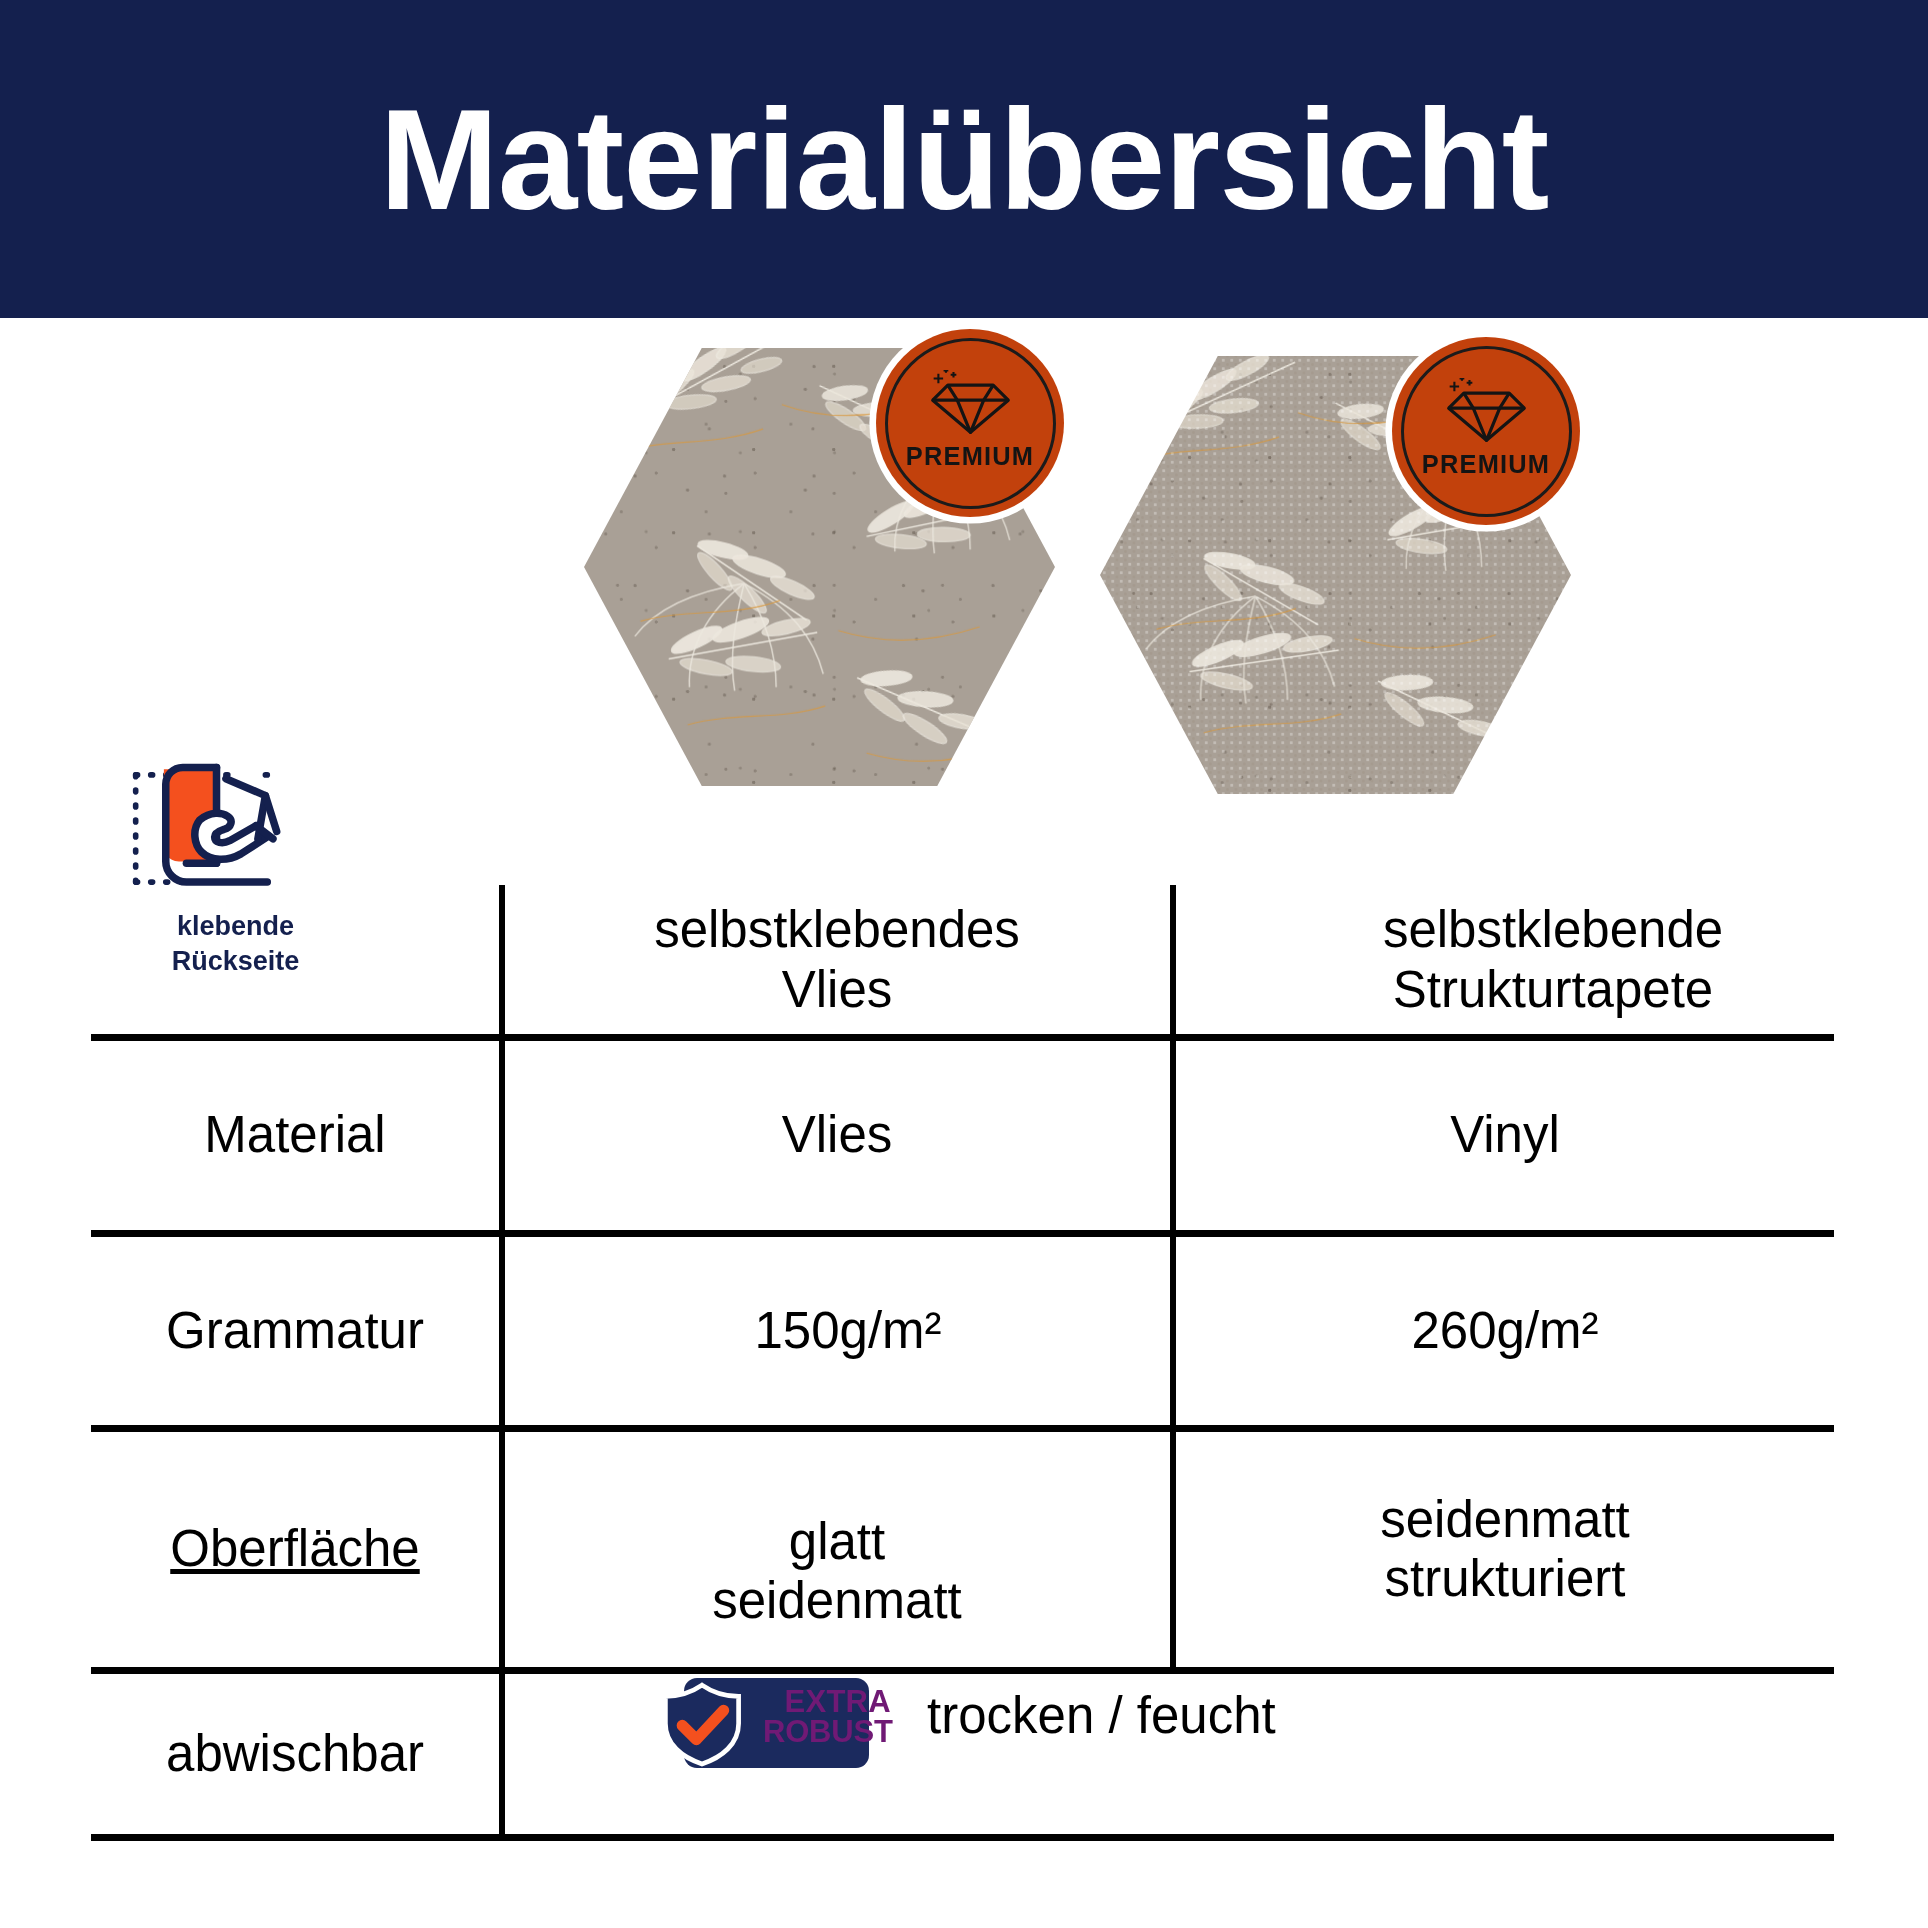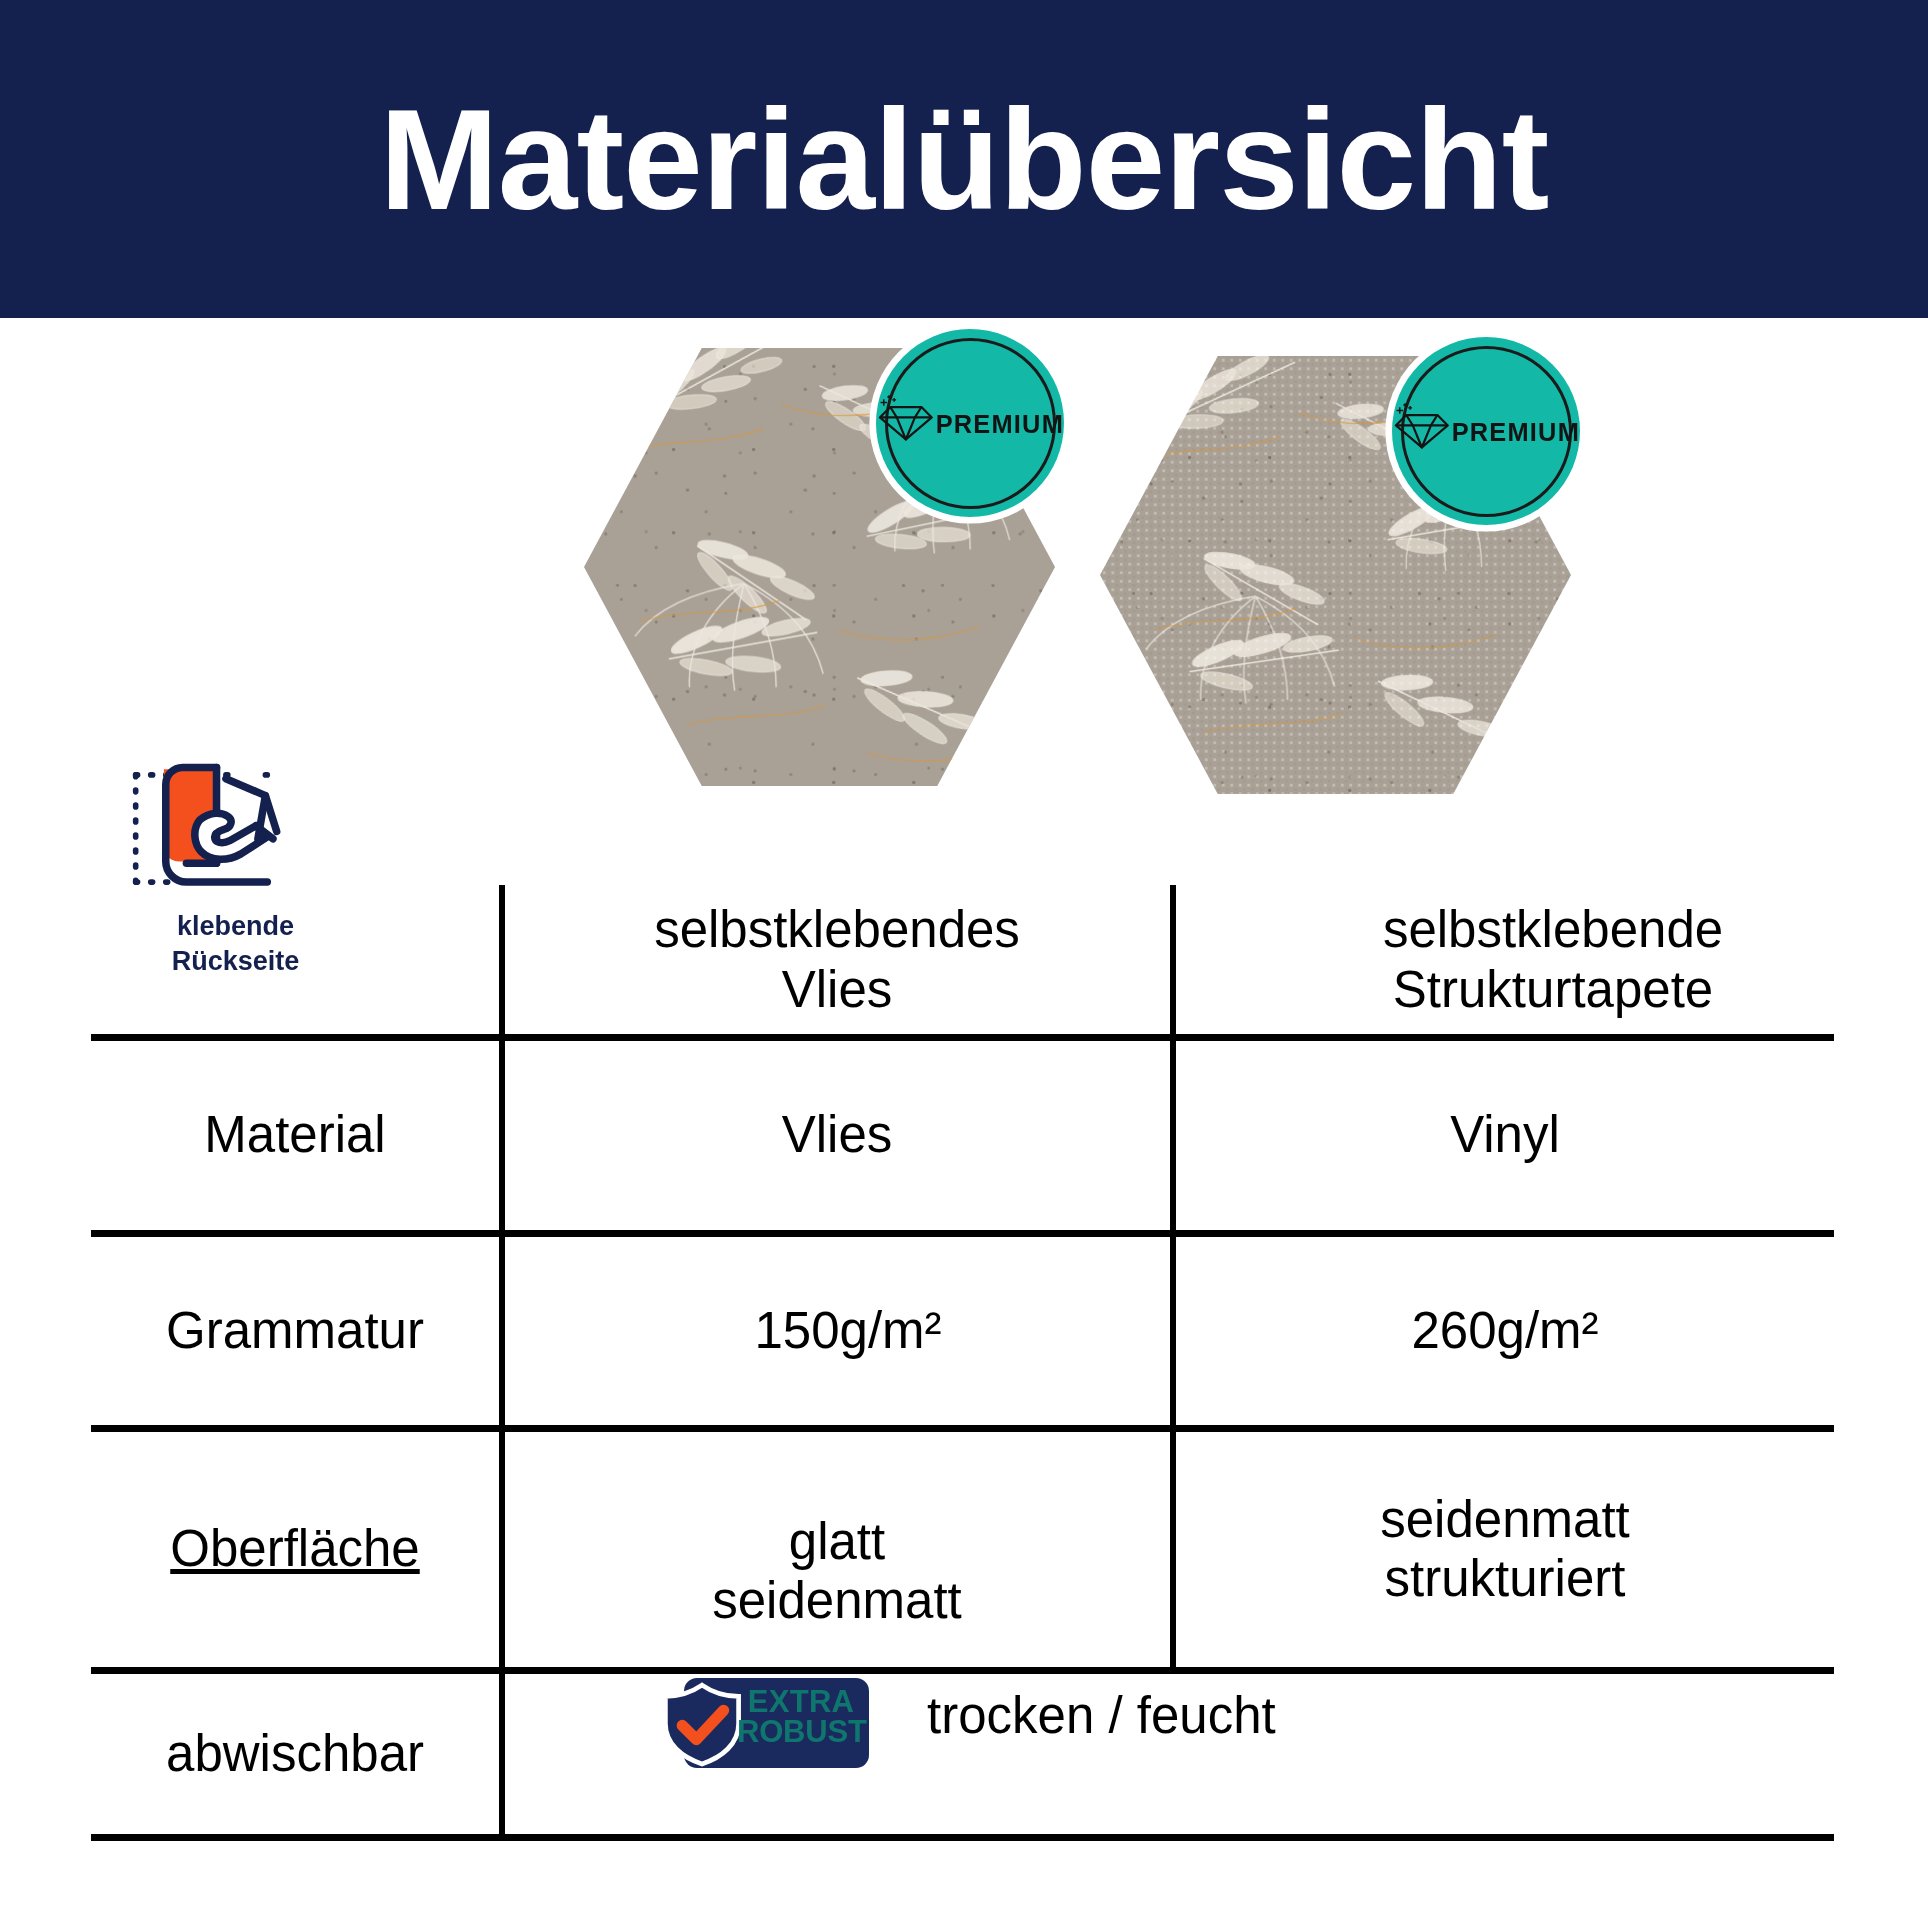--- a/index.html
+++ b/index.html
@@ -74,23 +74,23 @@
       radial-gradient(circle, rgba(90,80,70,0.16) 0 1.1px, transparent 1.6px);
     background-size:8.5px 8.5px, 8.5px 8.5px;
     background-position:0 0, 4.2px 4.2px;
     mix-blend-mode:overlay;
   }
 
   
   .premium{
     position:absolute;
     border-radius:50%;
-    background:#14b8a6;
+    background:#c2410c;
     box-shadow:0 0 0 6.6px #ffffff;
-    display:flex;align-items:center;justify-content:center;
+    display:flex;flex-direction:column;align-items:center;justify-content:center;
   }
   .premium .ring{
     position:absolute;inset:8.5px;border:3.8px solid #1b1b1b;border-radius:50%;
   }
   .premium .dia{position:relative;margin-top:-5.6px;}
   .premium .ptxt{
     position:relative;
     font-size:25.4px;font-weight:bold;letter-spacing:1.2px;color:#141414;
     margin-top:3.8px;
   }
@@ -116,22 +116,22 @@
   #robust{
     position:absolute;left:656px;top:1678px;width:213px;height:90px;
   }
   #robust .plate{
     position:absolute;left:28px;top:0;width:185px;height:90px;
     background:#1b2a5e;border-radius:13px;
   }
   #robust .shield{position:absolute;left:0;top:3.8px;width:92px;height:85px;}
   #robust .rtxt{
     position:absolute;left:81px;top:9.4px;width:128px;
-    color:#0f766e;font-weight:bold;font-size:31px;line-height:0.95;
-    letter-spacing:0.3px;text-align:center;
+    color:#701a75;font-weight:bold;font-size:31px;line-height:0.95;
+    letter-spacing:0.3px;text-align:right;padding-left:26px;
   }
   #robust .rtxt span{display:block;}
   #robust .rtxt .l2{font-size:31px;letter-spacing:-0.2px;}
 
   #wipe-text{
     position:absolute;left:927px;top:1686px;
     font-size:51px;color:#000;white-space:nowrap;
   }
 </style>
 </head>

